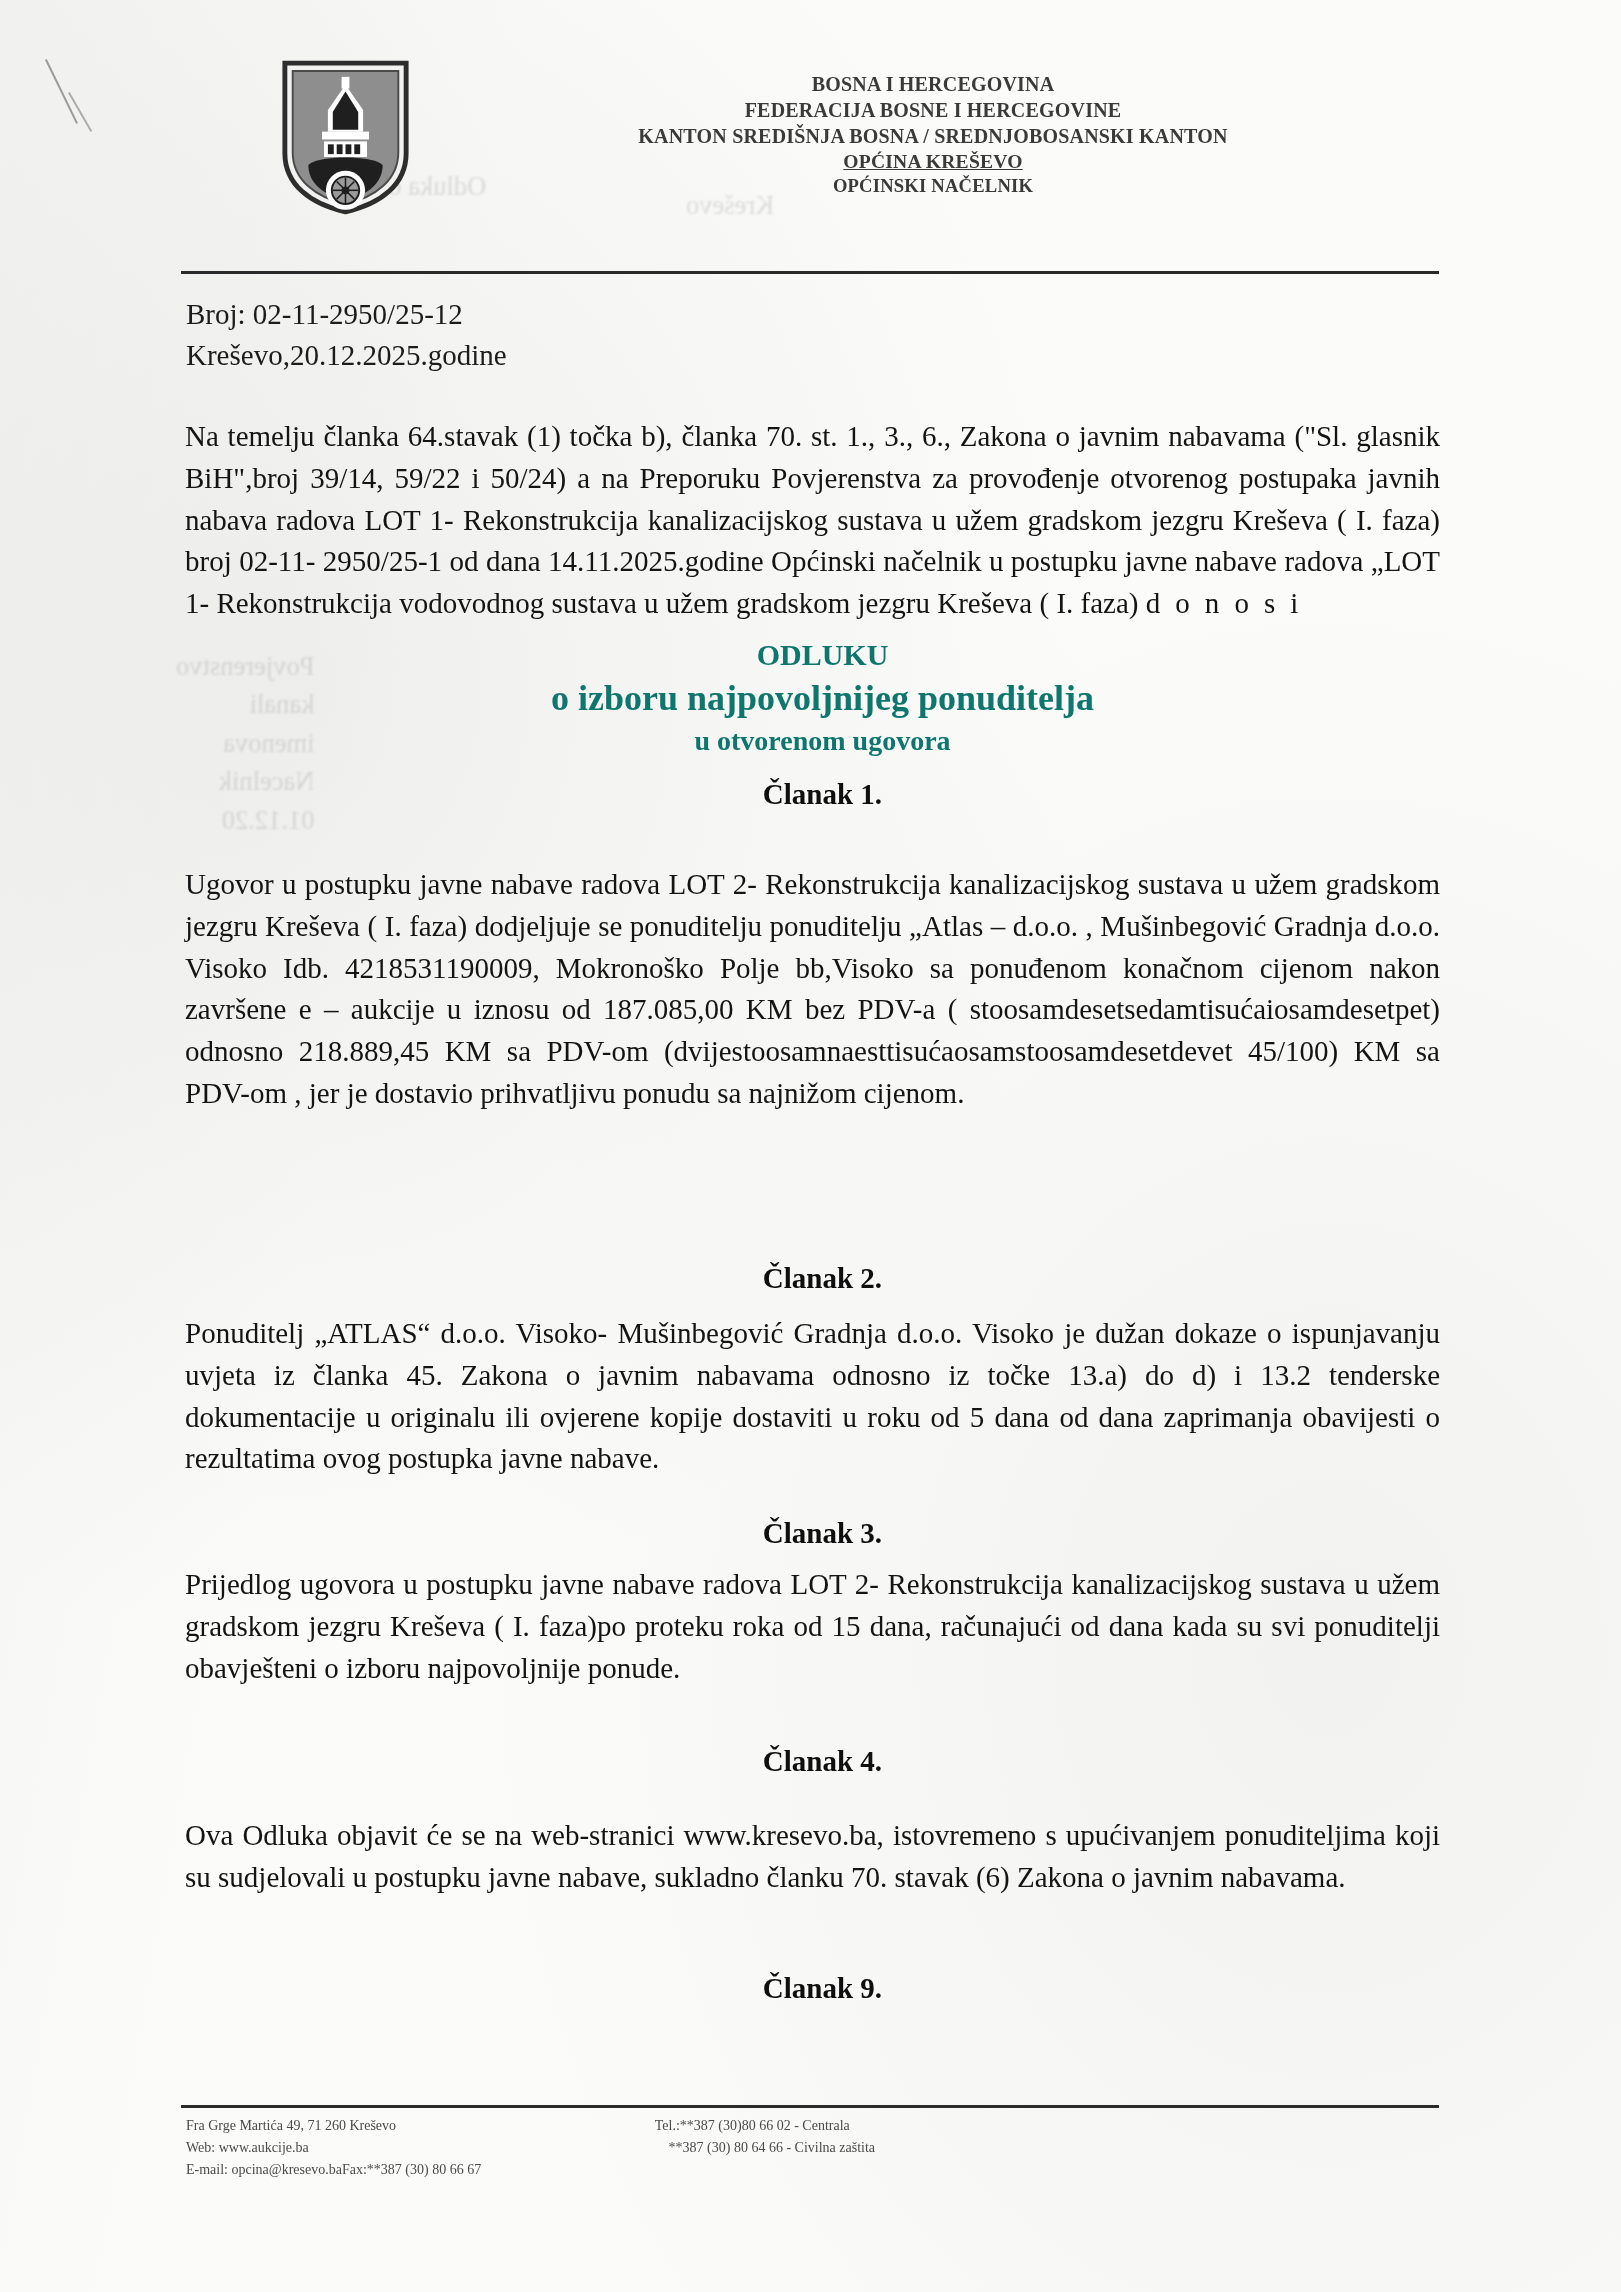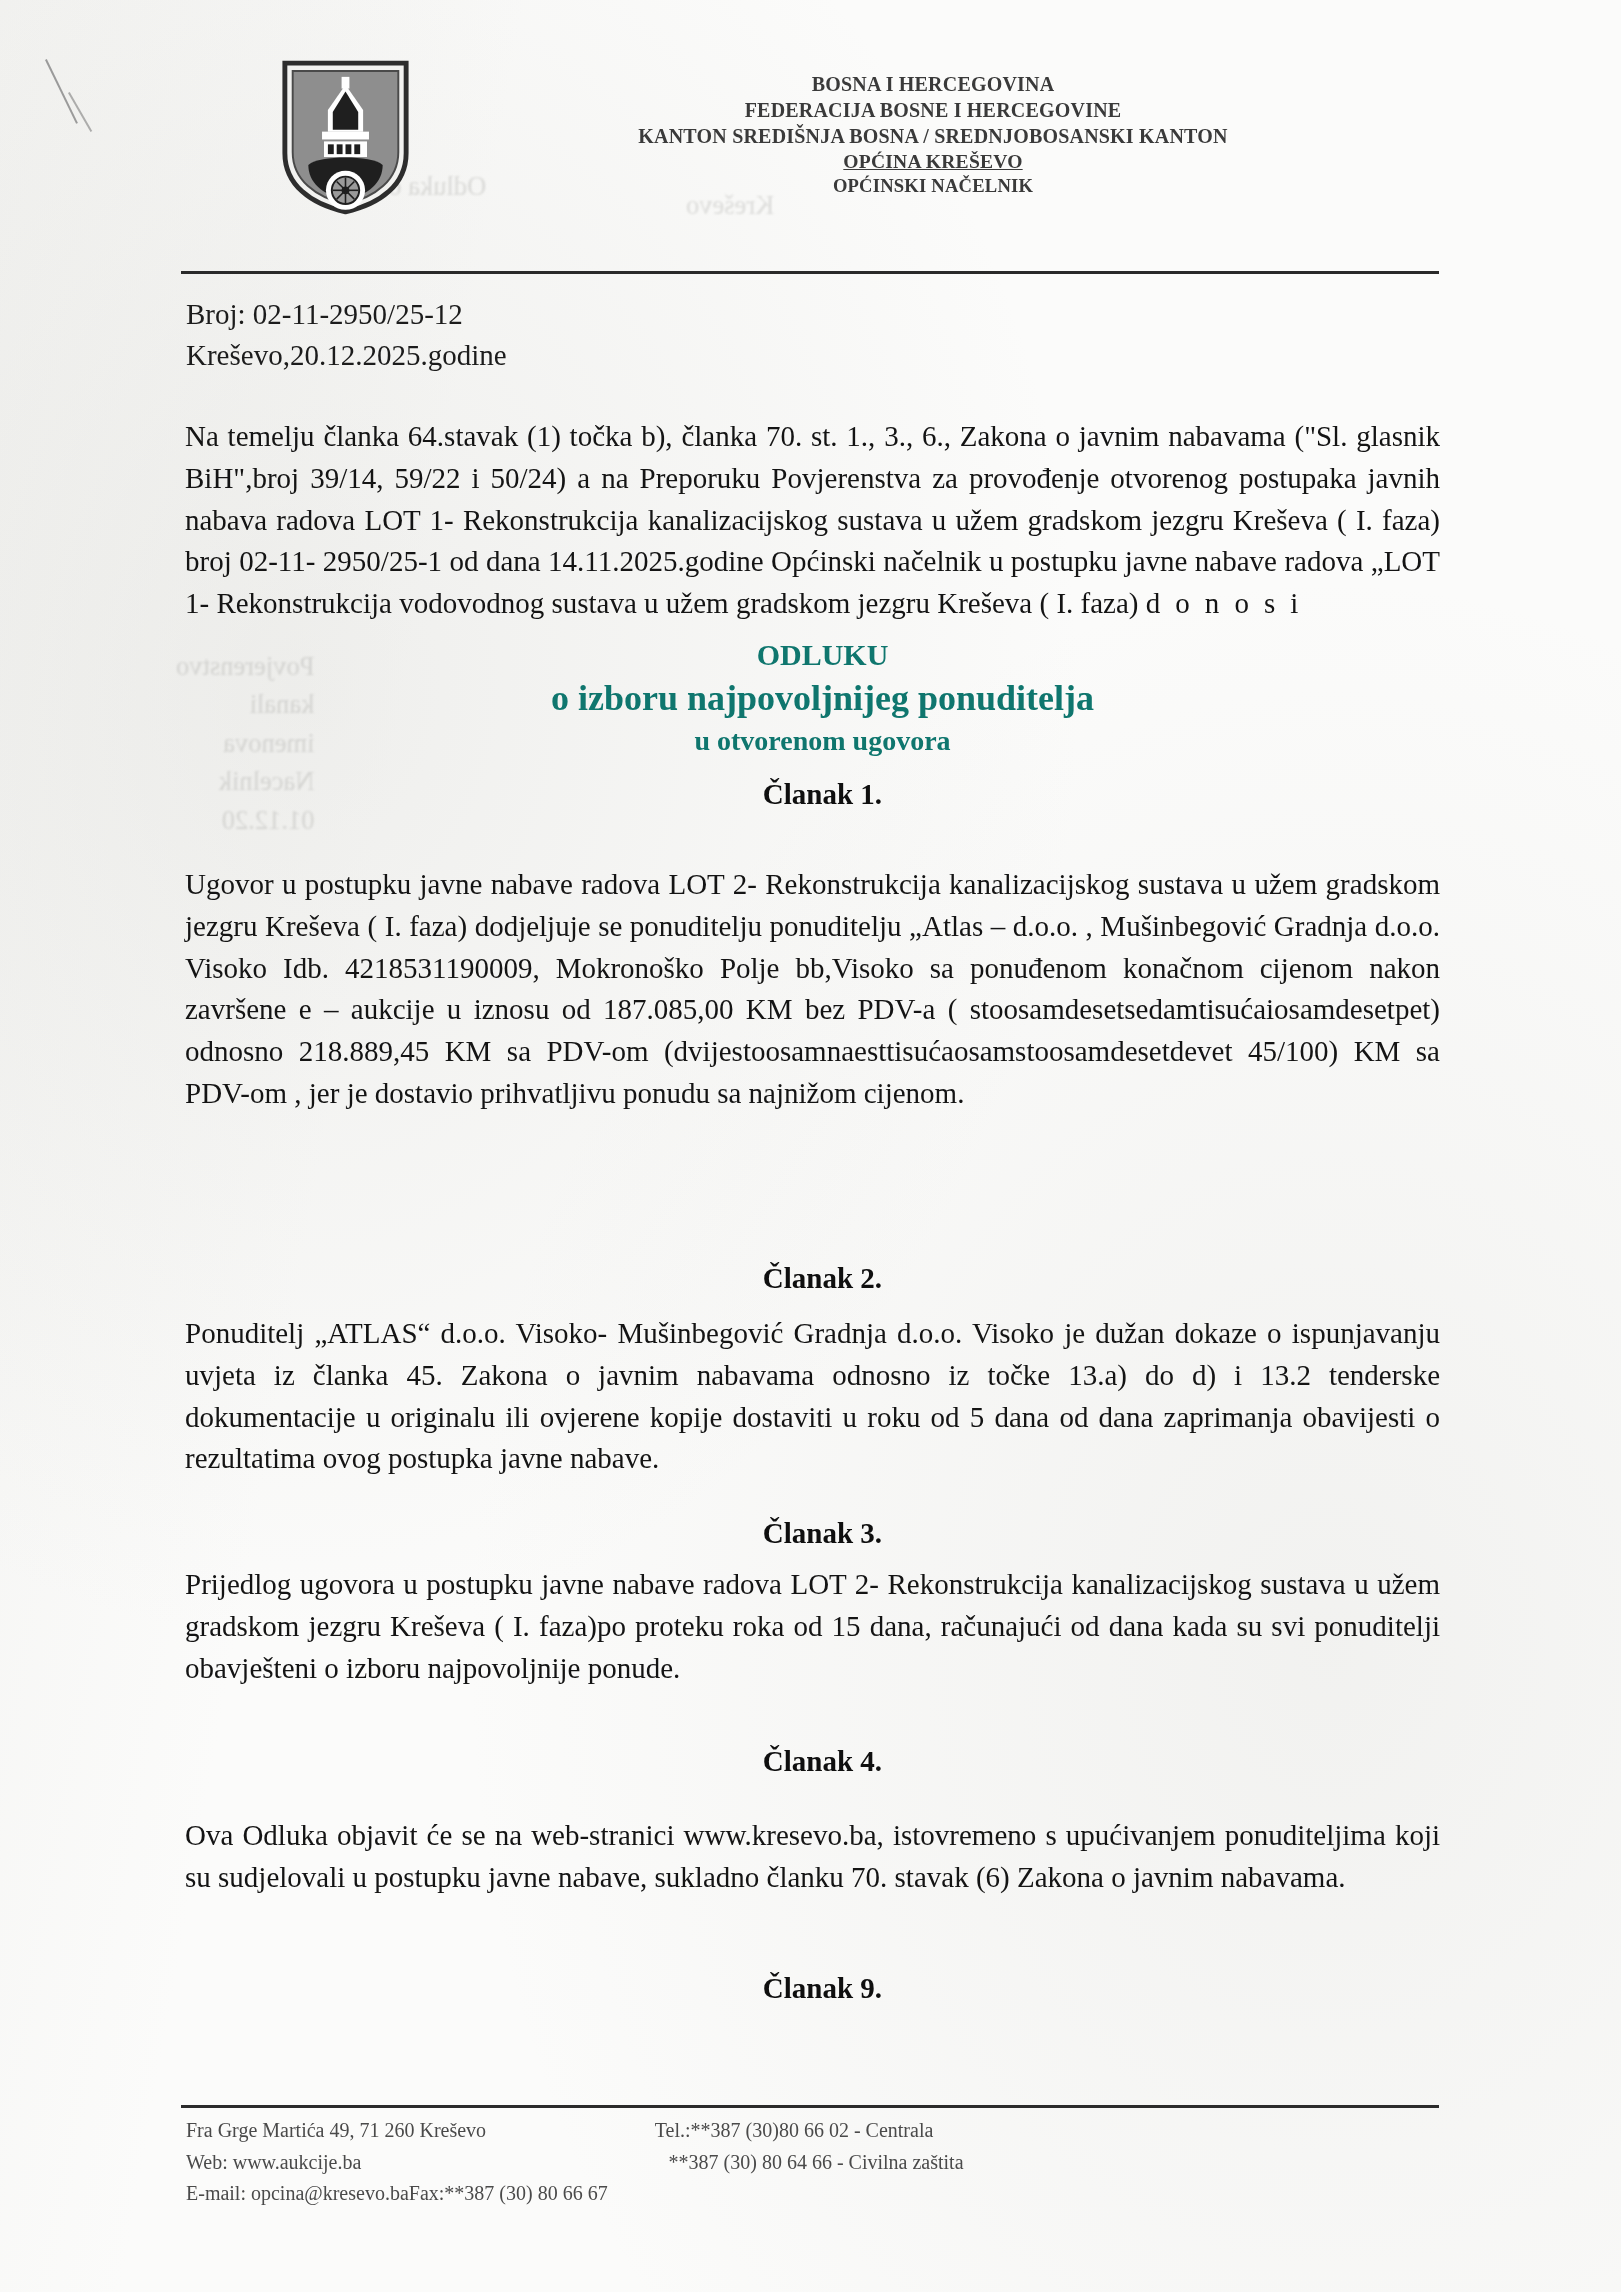--- a/index.html
+++ b/index.html
@@ -167,21 +167,21 @@
     top: 2105px;
     width: 1258px;
     height: 2.9px;
     background: #2b2b2b;
   }
   .footer {
     position: absolute;
     left: 174px;
     top: 2115px;
     width: 1255px;
-    font-size: 20px;
+    font-size: 14px;
     line-height: 1.58;
     color: #4a4a4a;
     filter: blur(0.2px);
   }
   .footer .fcols {
     position: relative;
     height: 88px;
   }
   .footer .fleft  { position: absolute; left: 0;    top: 0; }
   .footer .fright { position: absolute; left: 461px; top: 0; }

